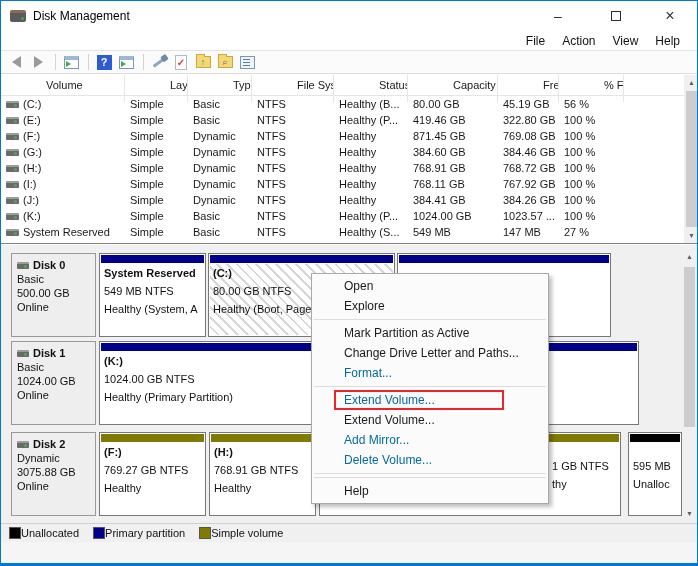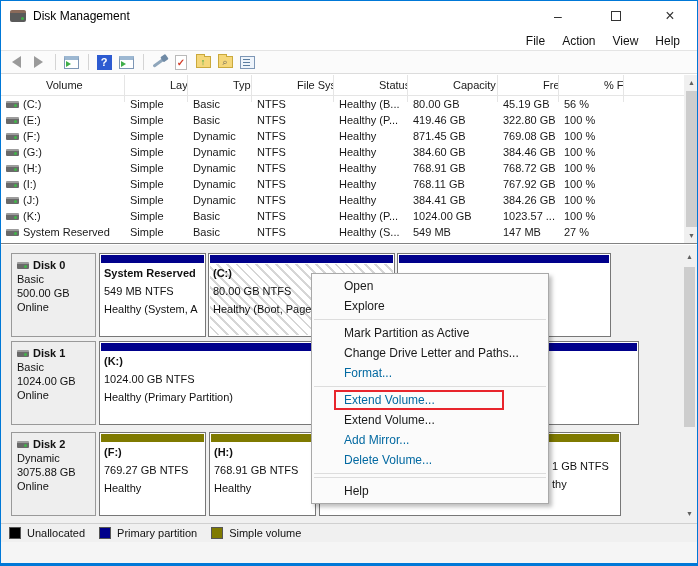--- a/index.html
+++ b/index.html
@@ -66,21 +66,21 @@
   .pad-hidden .ptext{ padding-left:232px; }
   
   .ctx{ position:absolute; left:310px; top:260px; width:238px; background:#fbfbfb; border:1px solid #a9a9a9; box-shadow:3px 3px 4px rgba(0,0,0,.25); padding:2px 0; z-index:50;margin-top:12px;}
   .ctx .ci{ height:20px; line-height:20px; padding-left:32px; font-size:12px; color:#1a1a1a; white-space:nowrap;}
   .ctx .ci.disabled{ color:#0369a1; }
   .ctx .csep{ height:1px; background:#dddddd; margin:3px 2px;}
   .ci-extend{ position:relative; height:25px; line-height:25px;}
   .red-box{ position:absolute; left:22px; right:44px; top:0px; bottom:0px; border:2px solid #E8252D;}
   
   .legend{ position:absolute; left:0; top:522px; width:698px; height:19px; background:#f0f0f0; border-top:1px solid #d0d0d0; display:flex; align-items:center; padding-left:8px; font-size:11px; color:#111;}
-  .lg-item{ display:flex; align-items:center; margin-right:14px; gap:6px;}
+  .lg-item{ display:flex; align-items:center; margin-right:14px; }
   .lg-sq{ width:12px; height:12px; border:1px solid #555;}
   .statusbar{ position:absolute; left:0; top:541px; width:698px; height:22px; background:#f5f5f5;}
 </style>
 </head>
 <body>
 
 <div class="window">
 
   <div class="titlebar">
     <div class="app-icon"></div>
@@ -360,20 +360,26 @@
         <div class="ptext pname">(H:)</div>
         <div class="ptext">768.91 GB NTFS</div>
         <div class="ptext">Healthy</div>
       </div>
       <div class="part pad-hidden" style="left:308px; width:302px;">
         <div class="strip" style="background:#7F7A00;"></div>
         <div class="ptext pname"></div>
         <div class="ptext">1 GB NTFS</div>
         <div class="ptext">thy</div>
       </div>
+      <div class="part" style="left:617px; width:54px;">
+        <div class="strip" style="background:#000000;"></div>
+        <div class="ptext pname"></div>
+        <div class="ptext">595 MB</div>
+        <div class="ptext">Unalloc</div>
+      </div>
     </div>
 
     <div class="vscroll" style="top:4px; height:272px; right:2px;">
       <div class="sb-arrow" style="position:absolute; top:0; left:0; right:0;">▲</div>
       <div class="sb-thumb" style="top:18px; height:160px;"></div>
       <div class="sb-arrow" style="position:absolute; bottom:0; left:0; right:0;">▼</div>
     </div>
   </div>
 
   <div class="ctx">

